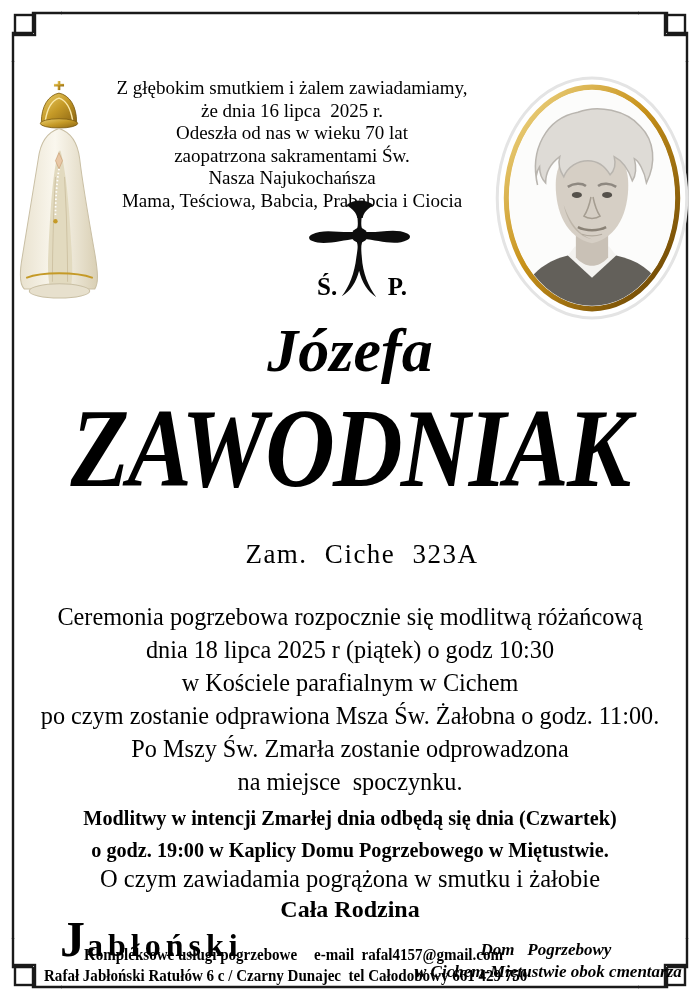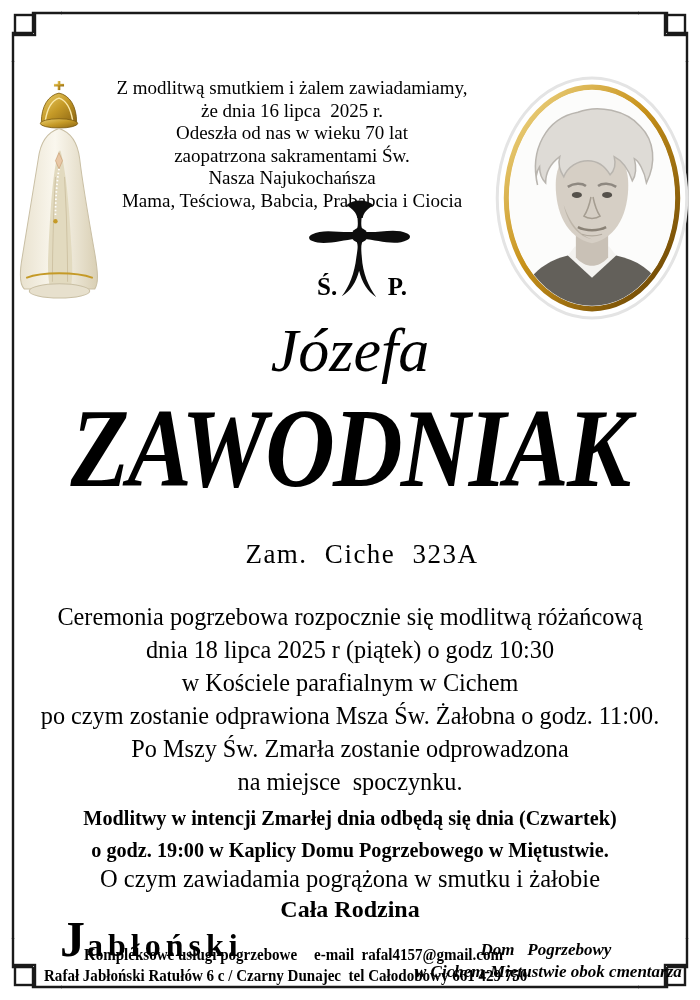--- a/index.html
+++ b/index.html
@@ -31,21 +31,21 @@
   .statue svg, .portrait svg, .memorial svg { display:block; width:100%; height:100%; }
 
   
   .memorial { left:299px; top:199px; width:122px; height:100px; }
   .sp { position:absolute; bottom:-2px; font-weight:bold; font-size:25px;
         font-family:"Liberation Serif", serif; }
   .sp-left  { left:18px; }
   .sp-right { right:14px; }
 
   
-  .first-name { top:316px; font-style:italic; font-weight:normal; font-size:62px; line-height:1.1; }
+  .first-name { top:316px; font-style:italic; font-weight:bold; font-size:62px; line-height:1.1; }
   .surname    { top:390px; font-style:italic; font-weight:bold; font-size:112px; line-height:1.05;
                 transform:scaleX(0.86); transform-origin:center; letter-spacing:-2px; }
   .residence  { top:539px; font-size:27px; letter-spacing:1.5px; word-spacing:9px;
                 padding-left:24px; box-sizing:border-box; }
 
   
   .ceremony { top:600px; left:10px; width:680px; text-align:center;
               font-size:25px; line-height:33px; transform:scaleX(0.97); transform-origin:center; }
 
   
@@ -150,21 +150,21 @@
         <ellipse cx="83" cy="120" rx="5" ry="3" fill="#55514b"></ellipse>
         <ellipse cx="113" cy="120" rx="5" ry="3" fill="#55514b"></ellipse>
         <path d="M97,122 C95,132 92,138 90,141 C94,144 102,144 106,141 C104,138 101,132 99,122" fill="none" stroke="#a59d91" stroke-width="1.5"></path>
         <path d="M84,152 C92,156 104,156 112,152" stroke="#8a8276" stroke-width="2.5" fill="none"></path>
         <path d="M88,159 C94,161 102,161 108,159" stroke="#b1a99d" stroke-width="1.2" fill="none"></path>
       </g>
     </svg>
   </div>
 
   <div class="abs announce">
-    <div class="pre">Z modlitwą smutkiem i żalem zawiadamiamy,</div>
+    <div class="pre">Z głębokim smutkiem i żalem zawiadamiamy,</div>
     <div class="pre">że dnia 16 lipca  2025 r.</div>
     <div class="pre">Odeszła od nas w wieku 70 lat</div>
     <div class="pre">zaopatrzona sakramentami Św.</div>
     <div class="pre">Nasza Najukochańsza</div>
     <div class="pre">Mama, Teściowa, Babcia, Prababcia i Ciocia</div>
   </div>
 
   <div class="abs memorial">
     <svg viewBox="0 0 120 110">
       <g fill="#0d0d0d">

